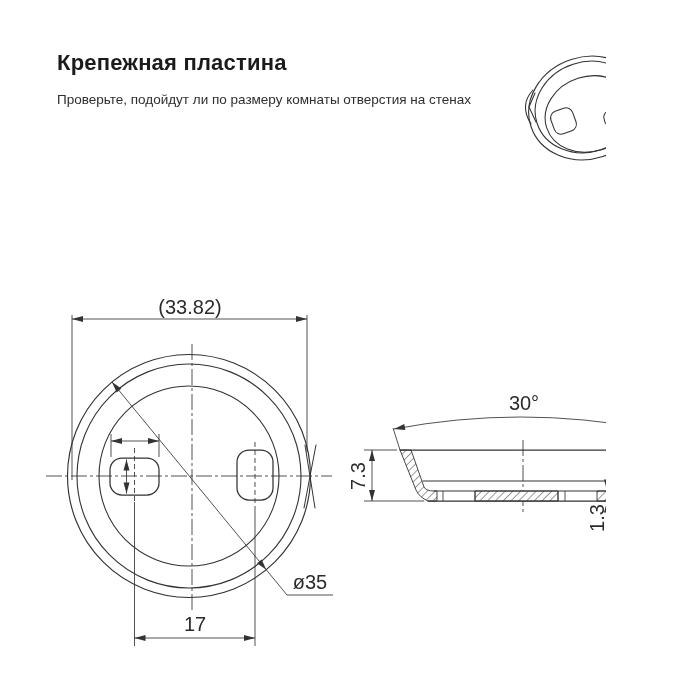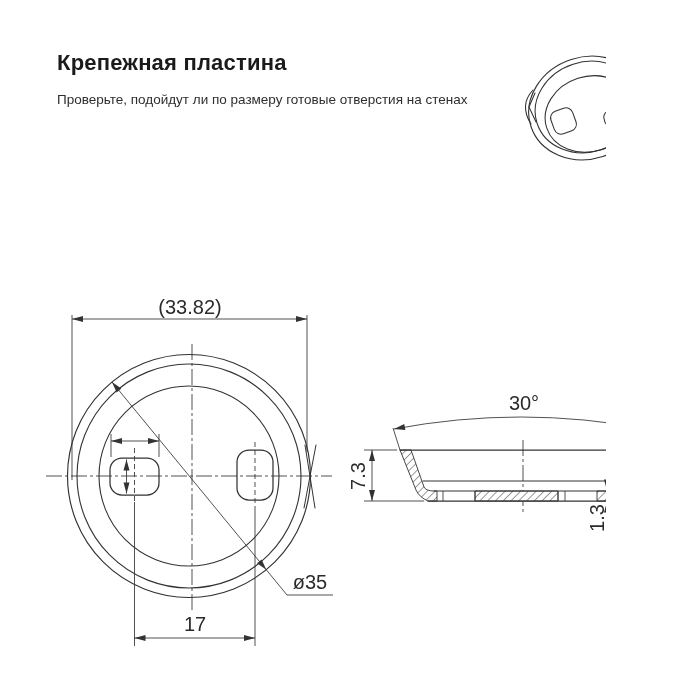--- a/index.html
+++ b/index.html
@@ -18,21 +18,21 @@
   .dtxt{font-size:20px;}
 </style>
 </head>
 <body>
 
 <div id="stage">
 
   <div id="hdr">
     <h1>Крепежная пластина</h1>
     <p>
-      <span>Проверьте, подойдут ли по размеру готовые отверстия на стенах</span>
+      <span>Проверьте, подойдут ли по размеру комнаты отверстия на стенах</span>
     </p>
   </div>
 
   <svg width="700" height="700" viewBox="0 0 700 700" style="position:absolute;left:0;top:0">
     <defs>
       <pattern id="hatch" patternUnits="userSpaceOnUse" width="5.5" height="5.5" patternTransform="rotate(45)">
         <rect width="5.5" height="5.5" fill="#fff"></rect>
         <line x1="0" y1="0" x2="0" y2="5.5" stroke="#333" stroke-width="1"></line>
       </pattern>
       <marker id="arw" viewBox="-12 -4 13 8" markerWidth="13" markerHeight="8" markerUnits="userSpaceOnUse" refX="0" refY="0" orient="auto-start-reverse">

